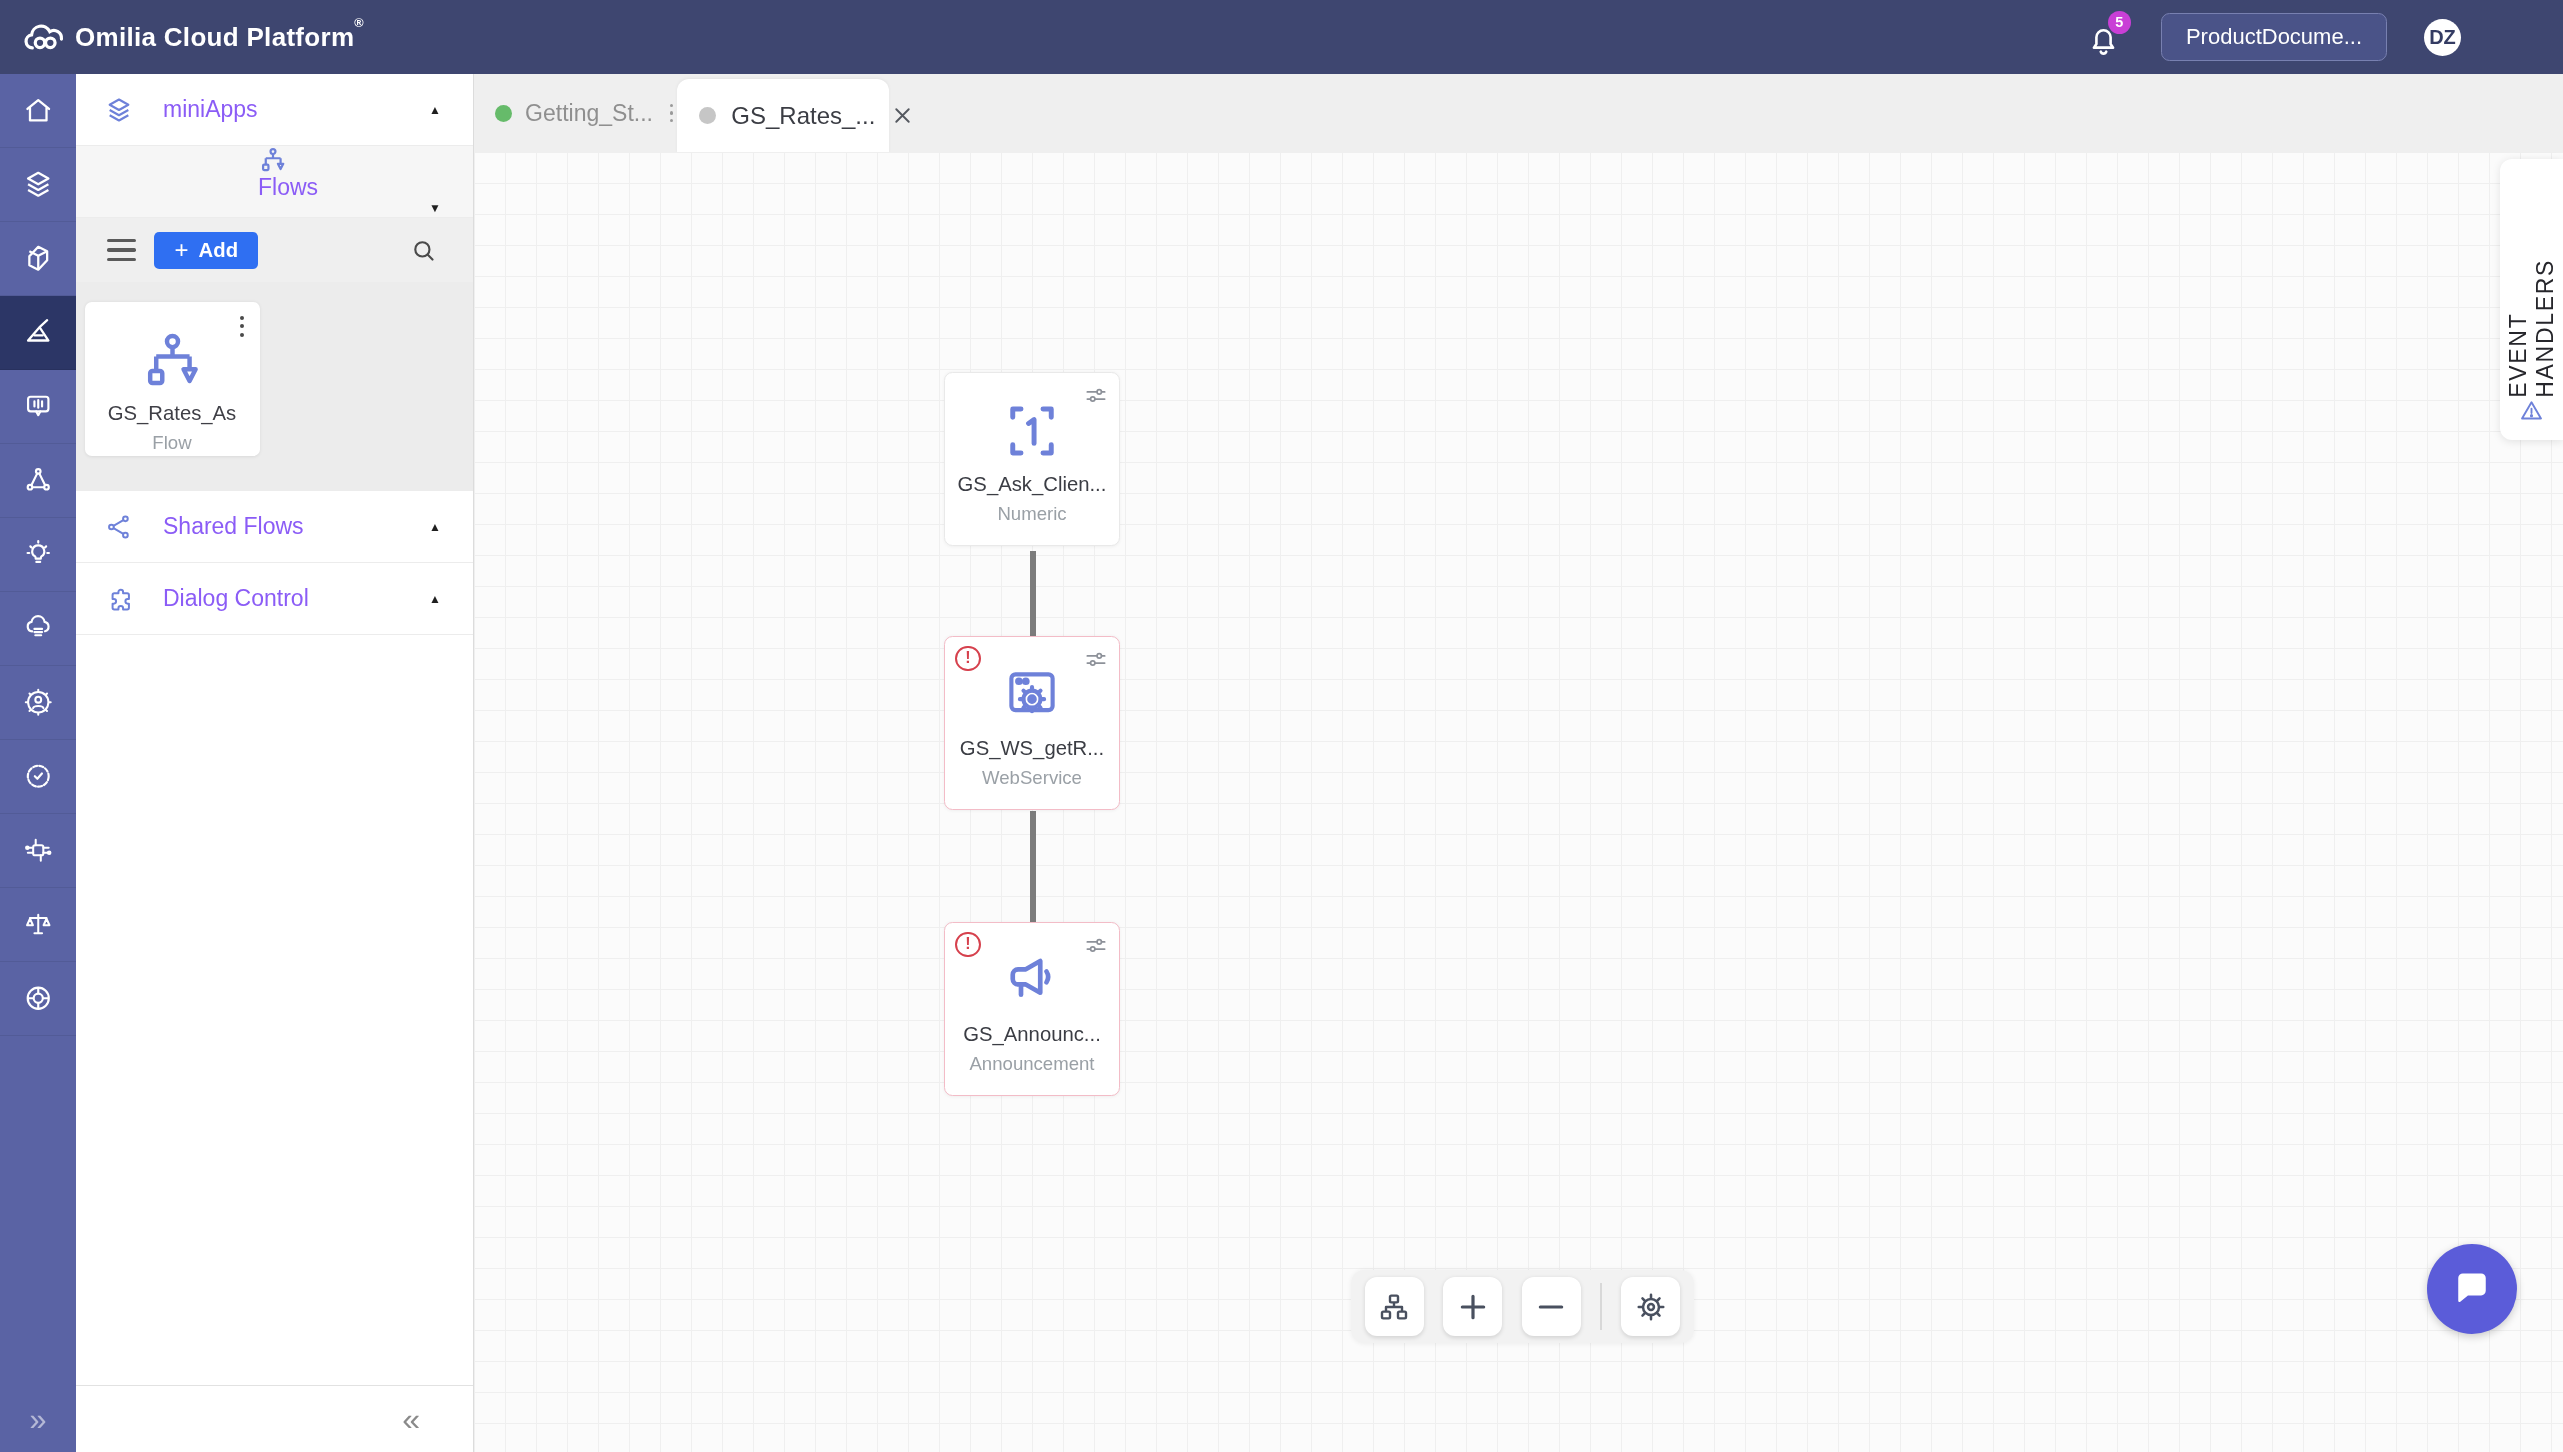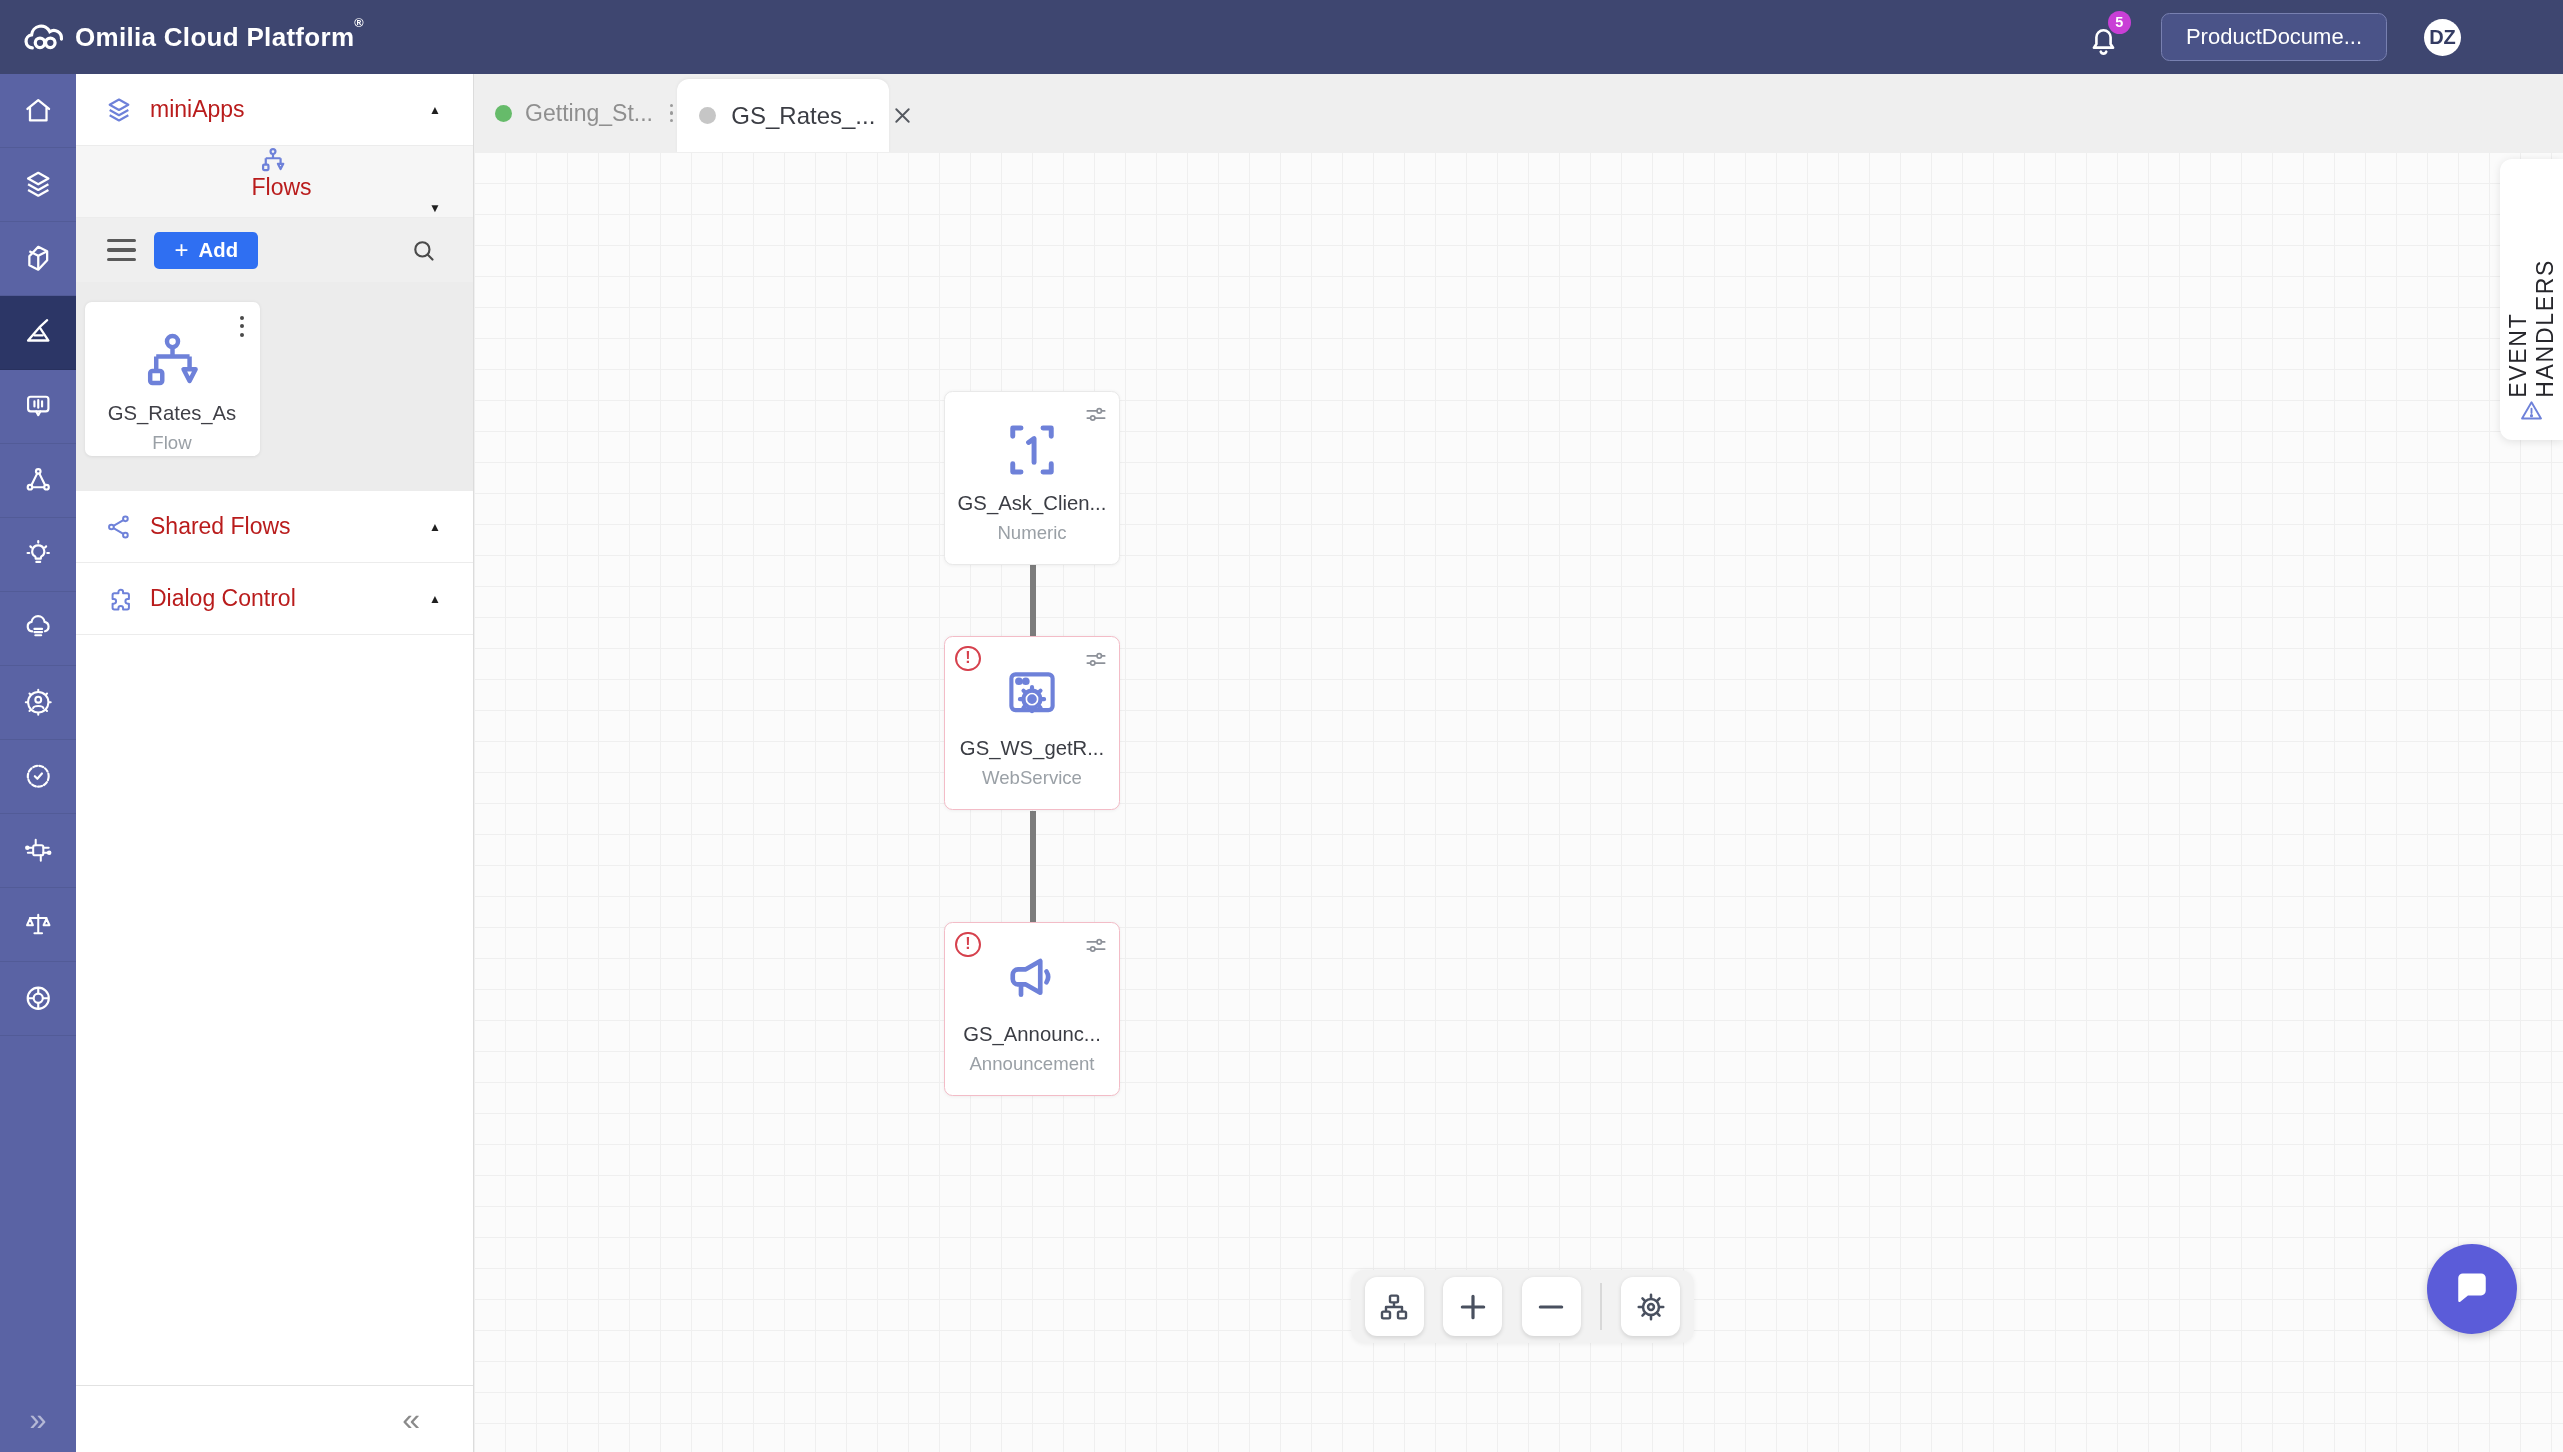--- a/index.html
+++ b/index.html
@@ -35,21 +35,21 @@
   .bc-chev { width:11px; height:18.6px; color:#9aa0a6; }
   .bc-link { color:#2e77f2; font-size:23px; text-decoration:none; cursor:pointer; }
   .bc-current { color:#33353b; font-size:23px; }
 
   .content { flex:1; display:flex; min-height:0; }
 
   
   .panel { width:398px; background:#fff; border-right:0.8px solid #dcdcdc; display:flex; flex-direction:column; flex:none; }
   .sect { height:72px; flex:none; display:flex; align-items:center; padding:0 32px 0 29px; border-bottom:0.8px solid #ececec; cursor:pointer; background:#fff; }
   .sect svg { width:28px; height:28px; color:#6e81d9; flex:none; }
-  .sect-label { font-size:23px; color:#b91c1c; margin-left:17px; }
+  .sect-label { font-size:23px; color:#8b5cf6; margin-left:30px; }
   .sect-caret { margin-left:auto; font-size:12px; color:#1f1f1f; }
   .sect.flows { background:#f6f6f6;flex-direction:column; }
   .flows-toolbar { height:64px; flex:none; background:#efefef; display:flex; align-items:center; padding:0 36px 0 30.5px; }
   .hamburger { width:29px; height:22px; display:flex; flex-direction:column; justify-content:space-between; cursor:pointer; }
   .hamburger span { display:block; height:3.4px; background:#5a5a5a; border-radius:1.7px; }
   .add-btn { margin-left:18.6px; height:37px; padding:0 20.3px; border:none; border-radius:5.1px; background:#2f6ff2; color:#fff; font-size:20.3px; font-weight:bold; font-family:inherit; display:flex; align-items:center; gap:10.2px; cursor:pointer; }
   .add-plus { font-size:24px; font-weight:normal; }
   .search-btn { margin-left:auto; width:27px; height:27px; color:#4a4a4a; cursor:pointer; }
   .flow-list { height:209px; flex:none; background:#ececec; padding:20.3px 0 0 8.5px; }
   .flow-card { width:175px; height:154px; background:#fff; border-radius:6.8px; box-shadow:0 0.8px 3.4px rgba(0,0,0,.08); position:relative; display:flex; flex-direction:column; align-items:center; cursor:pointer; }
@@ -327,21 +327,21 @@
               <svg class="tab-close" viewBox="0 0 24 24" fill="none" stroke="currentColor" stroke-width="2" stroke-linecap="round">
                   <path d="M5.5 5.5l13 13M18.5 5.5l-13 13"></path>
                 </svg>
             </div>
           </div>
 
           <div class="canvas">
             <div class="conn" style="top:399px;height:86px;"></div>
             <div class="conn" style="top:659px;height:113px;"></div>
 
-            <div class="node" style="top:239px;">
+            <div class="node" style="top:220px;">
               <svg class="node-sliders" viewBox="0 0 24 24" fill="none" stroke="currentColor" stroke-width="1.6" stroke-linecap="round">
                   <path d="M4 8.2h16"></path>
                   <circle cx="15" cy="8.2" r="2" fill="#fff"></circle>
                   <path d="M4 14.8h16"></path>
                   <circle cx="9" cy="14.8" r="2" fill="#fff"></circle>
                 </svg>
               <div class="node-icon">
                 <svg viewBox="0 0 48 48" fill="none" stroke="currentColor" stroke-width="3.6" stroke-linecap="round" stroke-linejoin="round">
                     <path d="M16 8h-6v6M32 8h6v6M16 40h-6v-6M32 40h6v-6"></path>
                     <path d="M21.5 18.5l4-2.8V33"></path>

